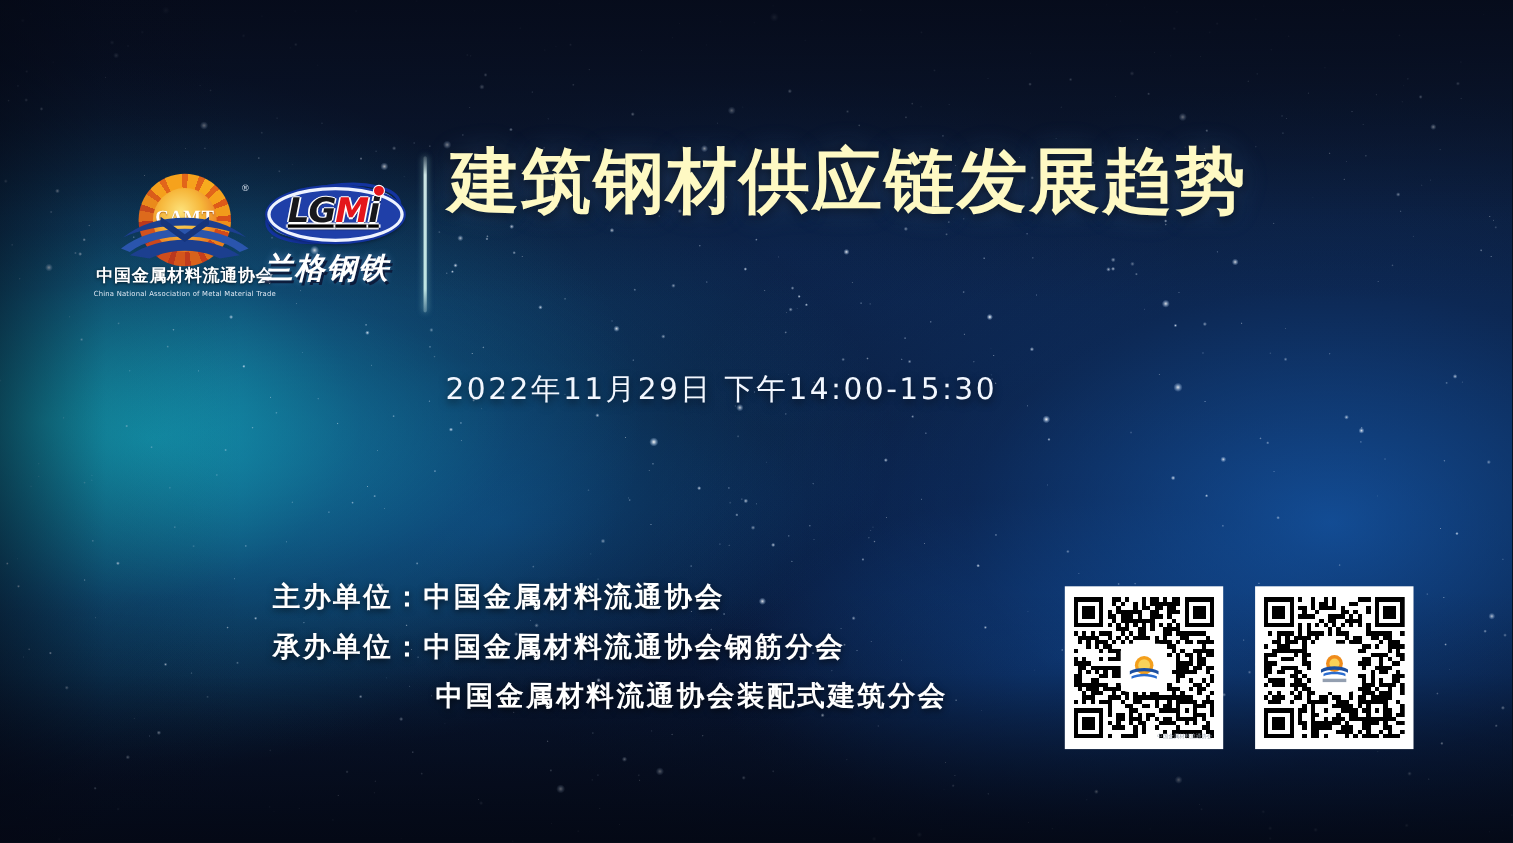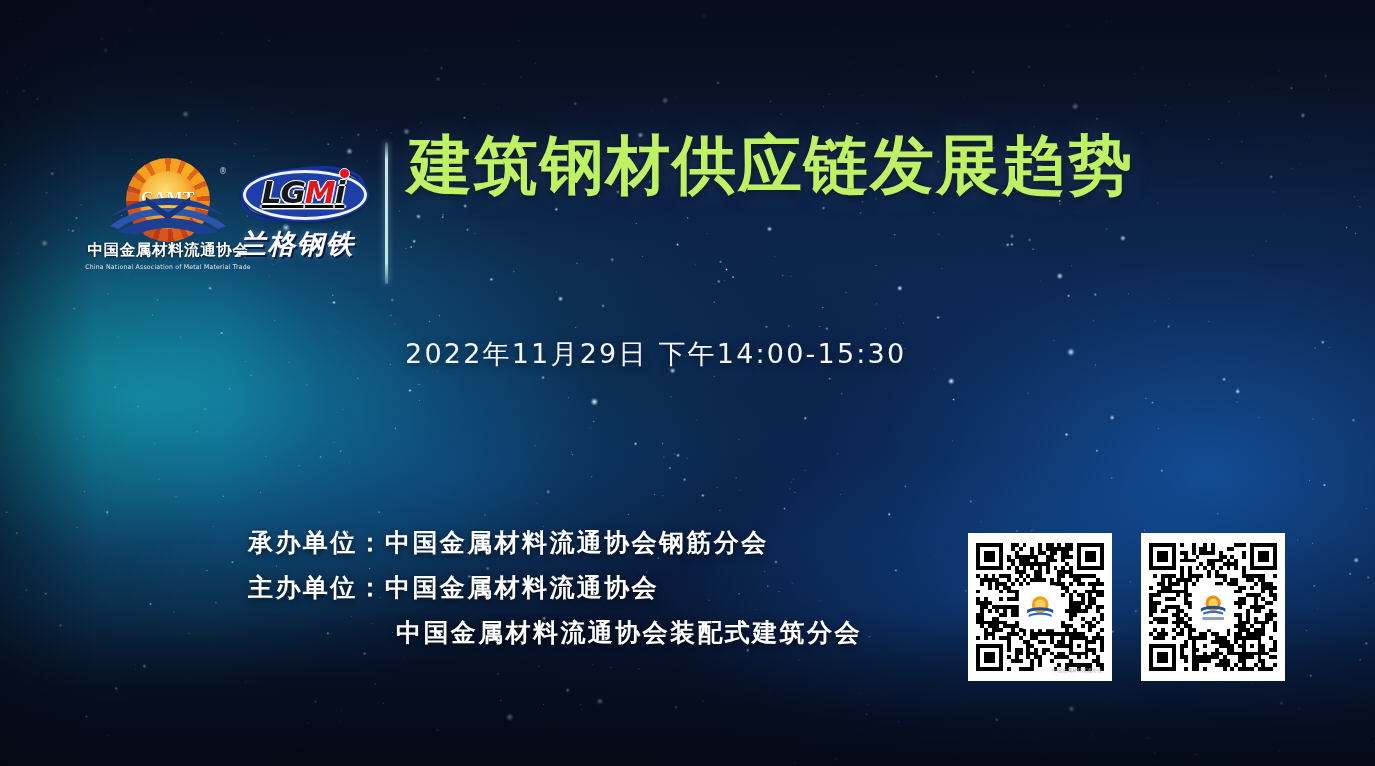--- a/index.html
+++ b/index.html
@@ -142,21 +142,21 @@
     text-shadow: 2px 2px 0 rgba(10,20,50,0.85), 0 0 7px rgba(140,190,255,0.45);
   }
 
   
   .title-block { position: absolute; }
   .title-line {
     font-family: "DejaVu Sans", "Liberation Sans", sans-serif;
     font-weight: 700;
     font-size: 64px;
     line-height: 74px;
-    color: #bef264;
+    color: #fef9c3;
     letter-spacing: 2px;
     white-space: nowrap;
     text-shadow: 0 2px 10px rgba(0,0,0,0.55), 0 0 26px rgba(130,190,255,0.22);
   }
   .subtitle {
     position: absolute;
     font-family: "DejaVu Sans", "Liberation Sans", sans-serif;
     font-size: 27px;
     font-weight: 400;
     letter-spacing: 2.2px;
@@ -246,22 +246,22 @@
 
   <div class="divider" style="left:385px; top:142px; height:142px;"></div>
 
   <div class="title-block" style="left:408px; top:128px;">
     <div class="title-line">建筑钢材供应链发展趋势</div>
   </div>
 
   <div class="subtitle" style="left:405px; top:336px;">2022年11月29日  下午14:00-15:30</div>
 
   <div class="org-block" style="left:248px; top:520px;">
+    <div class="org-line">主办单位：中国金属材料流通协会</div>
     <div class="org-line">承办单位：中国金属材料流通协会钢筋分会</div>
-    <div class="org-line">主办单位：中国金属材料流通协会</div>
     <div class="org-line indent">中国金属材料流通协会装配式建筑分会</div>
   </div>
 
   <div class="qr-card" style="left:968px; top:533px; width:144px; height:148px;">
     <div class="qr-inner">
       <svg id="qr1" viewBox="0 0 33 33" width="100%" height="100%" shape-rendering="crispEdges">
           <rect width="33" height="33" fill="#ffffff"></rect>
           <path d="M0 0h1v1h-1zM1 0h1v1h-1zM2 0h1v1h-1zM3 0h1v1h-1zM4 0h1v1h-1zM5 0h1v1h-1zM6 0h1v1h-1zM9 0h1v1h-1zM10 0h1v1h-1zM12 0h1v1h-1zM16 0h1v1h-1zM18 0h1v1h-1zM19 0h1v1h-1zM21 0h1v1h-1zM23 0h1v1h-1zM24 0h1v1h-1zM26 0h1v1h-1zM27 0h1v1h-1zM28 0h1v1h-1zM29 0h1v1h-1zM30 0h1v1h-1zM31 0h1v1h-1zM32 0h1v1h-1zM0 1h1v1h-1zM6 1h1v1h-1zM9 1h1v1h-1zM11 1h1v1h-1zM14 1h1v1h-1zM16 1h1v1h-1zM18 1h1v1h-1zM19 1h1v1h-1zM20 1h1v1h-1zM21 1h1v1h-1zM22 1h1v1h-1zM23 1h1v1h-1zM24 1h1v1h-1zM26 1h1v1h-1zM32 1h1v1h-1zM0 2h1v1h-1zM2 2h1v1h-1zM3 2h1v1h-1zM4 2h1v1h-1zM6 2h1v1h-1zM10 2h1v1h-1zM14 2h1v1h-1zM16 2h1v1h-1zM17 2h1v1h-1zM19 2h1v1h-1zM20 2h1v1h-1zM22 2h1v1h-1zM23 2h1v1h-1zM26 2h1v1h-1zM28 2h1v1h-1zM29 2h1v1h-1zM30 2h1v1h-1zM32 2h1v1h-1zM0 3h1v1h-1zM2 3h1v1h-1zM3 3h1v1h-1zM4 3h1v1h-1zM6 3h1v1h-1zM8 3h1v1h-1zM10 3h1v1h-1zM11 3h1v1h-1zM12 3h1v1h-1zM13 3h1v1h-1zM14 3h1v1h-1zM15 3h1v1h-1zM18 3h1v1h-1zM19 3h1v1h-1zM22 3h1v1h-1zM23 3h1v1h-1zM24 3h1v1h-1zM26 3h1v1h-1zM28 3h1v1h-1zM29 3h1v1h-1zM30 3h1v1h-1zM32 3h1v1h-1zM0 4h1v1h-1zM2 4h1v1h-1zM3 4h1v1h-1zM4 4h1v1h-1zM6 4h1v1h-1zM8 4h1v1h-1zM9 4h1v1h-1zM11 4h1v1h-1zM12 4h1v1h-1zM13 4h1v1h-1zM15 4h1v1h-1zM18 4h1v1h-1zM19 4h1v1h-1zM20 4h1v1h-1zM22 4h1v1h-1zM26 4h1v1h-1zM28 4h1v1h-1zM29 4h1v1h-1zM30 4h1v1h-1zM32 4h1v1h-1zM0 5h1v1h-1zM6 5h1v1h-1zM9 5h1v1h-1zM11 5h1v1h-1zM12 5h1v1h-1zM13 5h1v1h-1zM14 5h1v1h-1zM15 5h1v1h-1zM16 5h1v1h-1zM17 5h1v1h-1zM18 5h1v1h-1zM23 5h1v1h-1zM26 5h1v1h-1zM32 5h1v1h-1zM0 6h1v1h-1zM1 6h1v1h-1zM2 6h1v1h-1zM3 6h1v1h-1zM4 6h1v1h-1zM5 6h1v1h-1zM6 6h1v1h-1zM8 6h1v1h-1zM10 6h1v1h-1zM12 6h1v1h-1zM14 6h1v1h-1zM16 6h1v1h-1zM18 6h1v1h-1zM20 6h1v1h-1zM22 6h1v1h-1zM24 6h1v1h-1zM26 6h1v1h-1zM27 6h1v1h-1zM28 6h1v1h-1zM29 6h1v1h-1zM30 6h1v1h-1zM31 6h1v1h-1zM32 6h1v1h-1zM10 7h1v1h-1zM11 7h1v1h-1zM12 7h1v1h-1zM15 7h1v1h-1zM16 7h1v1h-1zM18 7h1v1h-1zM21 7h1v1h-1zM22 7h1v1h-1zM23 7h1v1h-1zM24 7h1v1h-1zM0 8h1v1h-1zM2 8h1v1h-1zM4 8h1v1h-1zM6 8h1v1h-1zM7 8h1v1h-1zM8 8h1v1h-1zM11 8h1v1h-1zM13 8h1v1h-1zM15 8h1v1h-1zM16 8h1v1h-1zM21 8h1v1h-1zM22 8h1v1h-1zM24 8h1v1h-1zM25 8h1v1h-1zM26 8h1v1h-1zM27 8h1v1h-1zM28 8h1v1h-1zM29 8h1v1h-1zM30 8h1v1h-1zM1 9h1v1h-1zM2 9h1v1h-1zM3 9h1v1h-1zM4 9h1v1h-1zM5 9h1v1h-1zM8 9h1v1h-1zM10 9h1v1h-1zM12 9h1v1h-1zM14 9h1v1h-1zM15 9h1v1h-1zM16 9h1v1h-1zM17 9h1v1h-1zM19 9h1v1h-1zM21 9h1v1h-1zM25 9h1v1h-1zM26 9h1v1h-1zM31 9h1v1h-1zM1 10h1v1h-1zM3 10h1v1h-1zM5 10h1v1h-1zM6 10h1v1h-1zM7 10h1v1h-1zM9 10h1v1h-1zM11 10h1v1h-1zM13 10h1v1h-1zM19 10h1v1h-1zM20 10h1v1h-1zM21 10h1v1h-1zM22 10h1v1h-1zM24 10h1v1h-1zM26 10h1v1h-1zM27 10h1v1h-1zM29 10h1v1h-1zM30 10h1v1h-1zM31 10h1v1h-1zM32 10h1v1h-1zM3 11h1v1h-1zM5 11h1v1h-1zM7 11h1v1h-1zM8 11h1v1h-1zM22 11h1v1h-1zM23 11h1v1h-1zM30 11h1v1h-1zM0 12h1v1h-1zM6 12h1v1h-1zM8 12h1v1h-1zM9 12h1v1h-1zM10 12h1v1h-1zM23 12h1v1h-1zM25 12h1v1h-1zM28 12h1v1h-1zM29 12h1v1h-1zM30 12h1v1h-1zM31 12h1v1h-1zM32 12h1v1h-1zM10 13h1v1h-1zM22 13h1v1h-1zM24 13h1v1h-1zM26 13h1v1h-1zM27 13h1v1h-1zM29 13h1v1h-1zM31 13h1v1h-1zM32 13h1v1h-1zM0 14h1v1h-1zM2 14h1v1h-1zM6 14h1v1h-1zM8 14h1v1h-1zM9 14h1v1h-1zM10 14h1v1h-1zM24 14h1v1h-1zM27 14h1v1h-1zM29 14h1v1h-1zM30 14h1v1h-1zM0 15h1v1h-1zM1 15h1v1h-1zM2 15h1v1h-1zM3 15h1v1h-1zM24 15h1v1h-1zM25 15h1v1h-1zM26 15h1v1h-1zM27 15h1v1h-1zM29 15h1v1h-1zM30 15h1v1h-1zM1 16h1v1h-1zM2 16h1v1h-1zM4 16h1v1h-1zM5 16h1v1h-1zM6 16h1v1h-1zM7 16h1v1h-1zM8 16h1v1h-1zM9 16h1v1h-1zM10 16h1v1h-1zM24 16h1v1h-1zM25 16h1v1h-1zM26 16h1v1h-1zM28 16h1v1h-1zM29 16h1v1h-1zM31 16h1v1h-1zM32 16h1v1h-1zM1 17h1v1h-1zM3 17h1v1h-1zM5 17h1v1h-1zM7 17h1v1h-1zM9 17h1v1h-1zM10 17h1v1h-1zM23 17h1v1h-1zM24 17h1v1h-1zM25 17h1v1h-1zM26 17h1v1h-1zM27 17h1v1h-1zM28 17h1v1h-1zM31 17h1v1h-1zM0 18h1v1h-1zM1 18h1v1h-1zM6 18h1v1h-1zM7 18h1v1h-1zM9 18h1v1h-1zM10 18h1v1h-1zM24 18h1v1h-1zM25 18h1v1h-1zM32 18h1v1h-1zM0 19h1v1h-1zM1 19h1v1h-1zM4 19h1v1h-1zM5 19h1v1h-1zM24 19h1v1h-1zM27 19h1v1h-1zM30 19h1v1h-1zM32 19h1v1h-1zM0 20h1v1h-1zM1 20h1v1h-1zM2 20h1v1h-1zM3 20h1v1h-1zM4 20h1v1h-1zM5 20h1v1h-1zM6 20h1v1h-1zM7 20h1v1h-1zM10 20h1v1h-1zM22 20h1v1h-1zM28 20h1v1h-1zM29 20h1v1h-1zM31 20h1v1h-1zM1 21h1v1h-1zM3 21h1v1h-1zM4 21h1v1h-1zM5 21h1v1h-1zM7 21h1v1h-1zM8 21h1v1h-1zM9 21h1v1h-1zM10 21h1v1h-1zM22 21h1v1h-1zM23 21h1v1h-1zM24 21h1v1h-1zM27 21h1v1h-1zM29 21h1v1h-1zM30 21h1v1h-1zM2 22h1v1h-1zM4 22h1v1h-1zM5 22h1v1h-1zM6 22h1v1h-1zM9 22h1v1h-1zM11 22h1v1h-1zM12 22h1v1h-1zM14 22h1v1h-1zM16 22h1v1h-1zM18 22h1v1h-1zM19 22h1v1h-1zM23 22h1v1h-1zM25 22h1v1h-1zM29 22h1v1h-1zM32 22h1v1h-1zM2 23h1v1h-1zM3 23h1v1h-1zM4 23h1v1h-1zM8 23h1v1h-1zM9 23h1v1h-1zM10 23h1v1h-1zM12 23h1v1h-1zM14 23h1v1h-1zM15 23h1v1h-1zM16 23h1v1h-1zM17 23h1v1h-1zM18 23h1v1h-1zM19 23h1v1h-1zM20 23h1v1h-1zM21 23h1v1h-1zM22 23h1v1h-1zM23 23h1v1h-1zM24 23h1v1h-1zM25 23h1v1h-1zM26 23h1v1h-1zM27 23h1v1h-1zM31 23h1v1h-1zM0 24h1v1h-1zM2 24h1v1h-1zM4 24h1v1h-1zM6 24h1v1h-1zM7 24h1v1h-1zM8 24h1v1h-1zM11 24h1v1h-1zM14 24h1v1h-1zM15 24h1v1h-1zM19 24h1v1h-1zM22 24h1v1h-1zM24 24h1v1h-1zM25 24h1v1h-1zM26 24h1v1h-1zM27 24h1v1h-1zM28 24h1v1h-1zM30 24h1v1h-1zM31 24h1v1h-1zM32 24h1v1h-1zM8 25h1v1h-1zM12 25h1v1h-1zM13 25h1v1h-1zM16 25h1v1h-1zM17 25h1v1h-1zM19 25h1v1h-1zM21 25h1v1h-1zM22 25h1v1h-1zM24 25h1v1h-1zM28 25h1v1h-1zM29 25h1v1h-1zM30 25h1v1h-1zM32 25h1v1h-1zM0 26h1v1h-1zM1 26h1v1h-1zM2 26h1v1h-1zM3 26h1v1h-1zM4 26h1v1h-1zM5 26h1v1h-1zM6 26h1v1h-1zM8 26h1v1h-1zM13 26h1v1h-1zM14 26h1v1h-1zM20 26h1v1h-1zM21 26h1v1h-1zM22 26h1v1h-1zM23 26h1v1h-1zM24 26h1v1h-1zM26 26h1v1h-1zM28 26h1v1h-1zM32 26h1v1h-1zM0 27h1v1h-1zM6 27h1v1h-1zM8 27h1v1h-1zM10 27h1v1h-1zM11 27h1v1h-1zM13 27h1v1h-1zM15 27h1v1h-1zM17 27h1v1h-1zM18 27h1v1h-1zM24 27h1v1h-1zM28 27h1v1h-1zM29 27h1v1h-1zM30 27h1v1h-1zM32 27h1v1h-1zM0 28h1v1h-1zM2 28h1v1h-1zM3 28h1v1h-1zM4 28h1v1h-1zM6 28h1v1h-1zM10 28h1v1h-1zM11 28h1v1h-1zM13 28h1v1h-1zM14 28h1v1h-1zM15 28h1v1h-1zM17 28h1v1h-1zM19 28h1v1h-1zM21 28h1v1h-1zM22 28h1v1h-1zM24 28h1v1h-1zM25 28h1v1h-1zM26 28h1v1h-1zM27 28h1v1h-1zM28 28h1v1h-1zM30 28h1v1h-1zM0 29h1v1h-1zM2 29h1v1h-1zM3 29h1v1h-1zM4 29h1v1h-1zM6 29h1v1h-1zM8 29h1v1h-1zM10 29h1v1h-1zM13 29h1v1h-1zM15 29h1v1h-1zM16 29h1v1h-1zM20 29h1v1h-1zM21 29h1v1h-1zM22 29h1v1h-1zM23 29h1v1h-1zM26 29h1v1h-1zM28 29h1v1h-1zM31 29h1v1h-1zM0 30h1v1h-1zM2 30h1v1h-1zM3 30h1v1h-1zM4 30h1v1h-1zM6 30h1v1h-1zM9 30h1v1h-1zM10 30h1v1h-1zM11 30h1v1h-1zM14 30h1v1h-1zM16 30h1v1h-1zM19 30h1v1h-1zM24 30h1v1h-1zM30 30h1v1h-1zM31 30h1v1h-1zM0 31h1v1h-1zM6 31h1v1h-1zM14 31h1v1h-1zM16 31h1v1h-1zM21 31h1v1h-1zM23 31h1v1h-1zM24 31h1v1h-1zM25 31h1v1h-1zM26 31h1v1h-1zM27 31h1v1h-1zM28 31h1v1h-1zM29 31h1v1h-1zM31 31h1v1h-1zM32 31h1v1h-1zM0 32h1v1h-1zM1 32h1v1h-1zM2 32h1v1h-1zM3 32h1v1h-1zM4 32h1v1h-1zM5 32h1v1h-1zM6 32h1v1h-1zM8 32h1v1h-1zM11 32h1v1h-1zM12 32h1v1h-1zM13 32h1v1h-1zM14 32h1v1h-1zM20 32h1v1h-1zM23 32h1v1h-1zM26 32h1v1h-1zM28 32h1v1h-1zM29 32h1v1h-1zM32 32h1v1h-1z" fill="#000000"></path>
         </svg>
       <div class="qr-badge">

